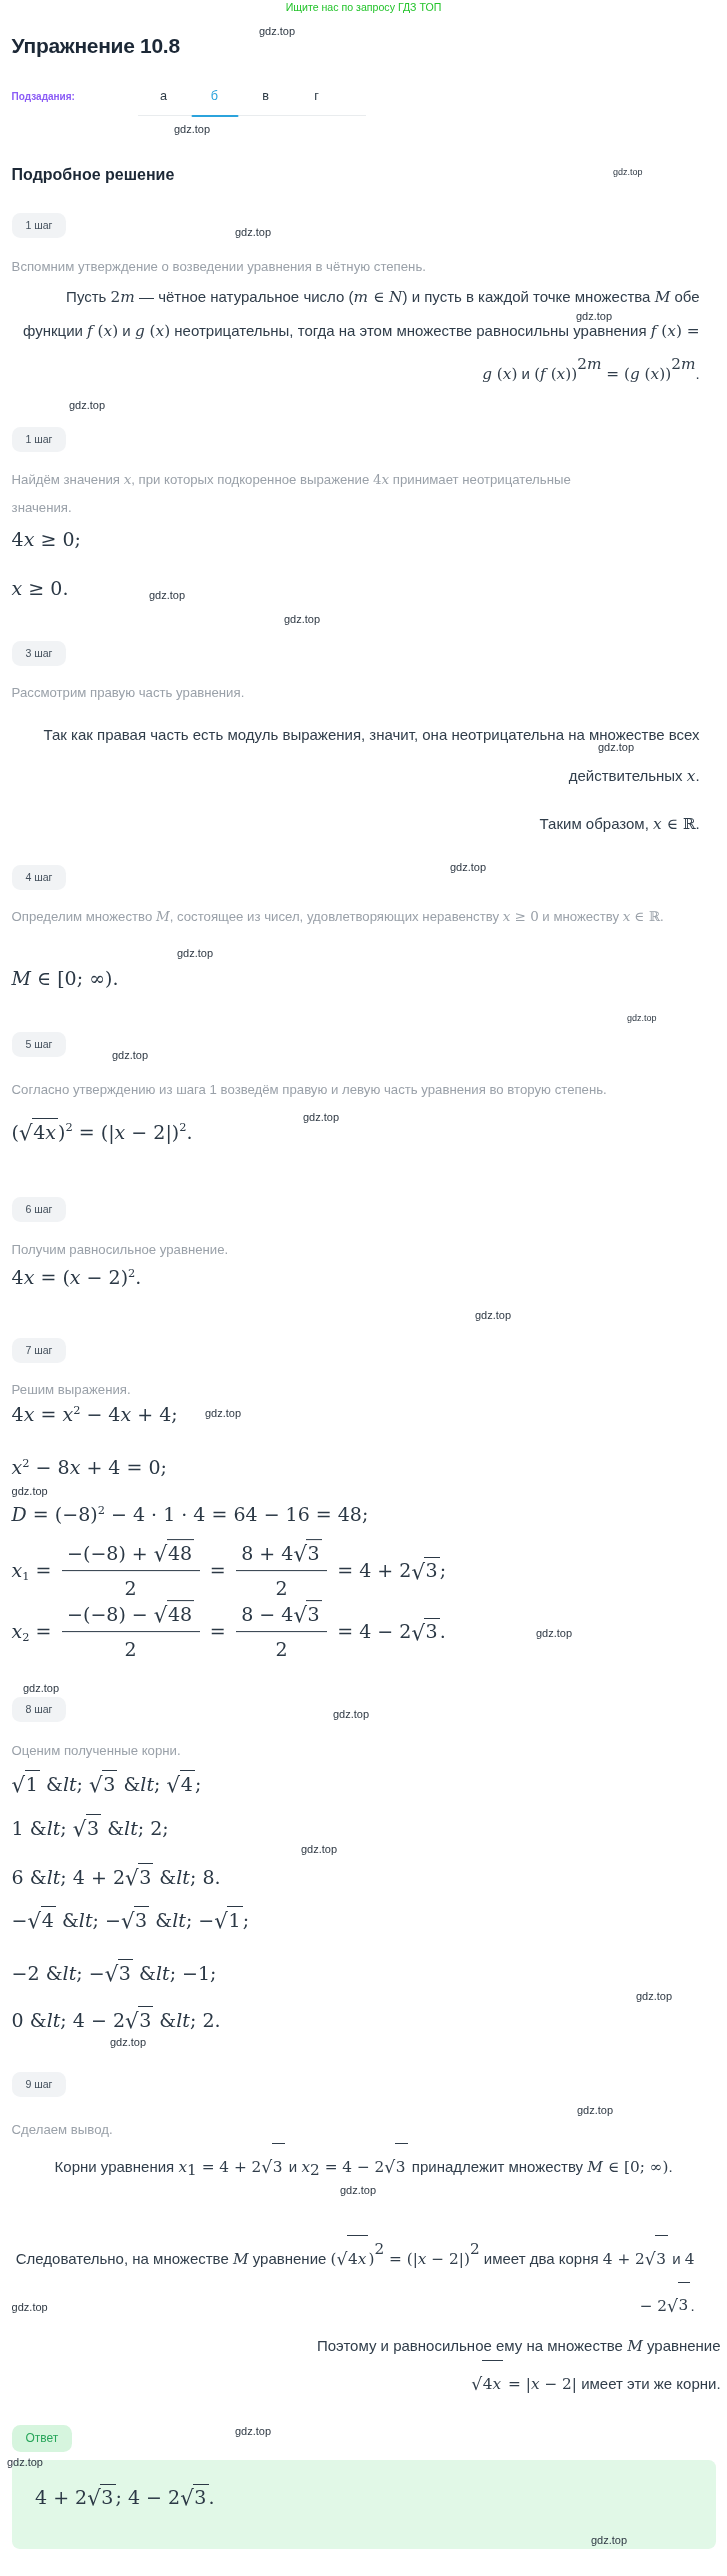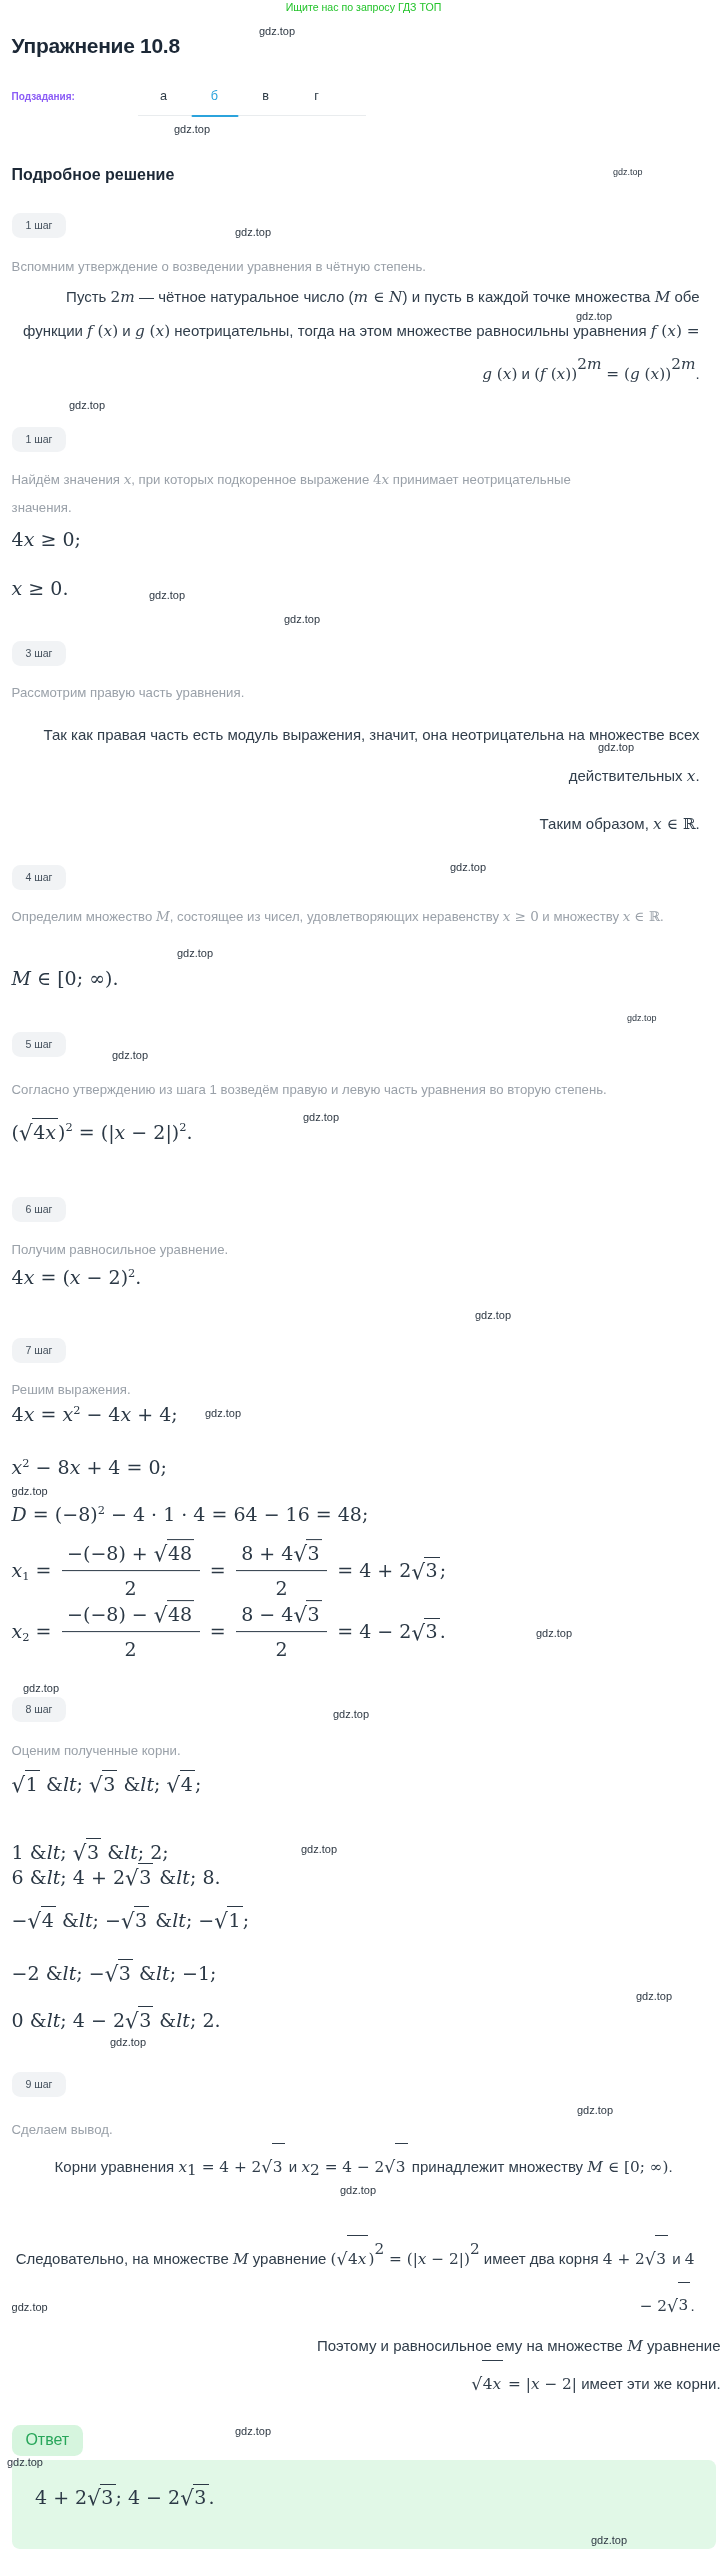--- a/index.html
+++ b/index.html
@@ -18,21 +18,21 @@
   .tab.active{color:#2ba3dc;}
   .tab.active::after{content:'';position:absolute;left:50%;transform:translateX(-50%);
        bottom:-2.1px;width:47px;height:2.6px;background:#2ba3dc;border-radius:1.6px;}
   #section-title{position:absolute;top:153px;left:11.6px;font-size:16px;font-weight:700;color:#1c2836;}
   
   .watermark{position:absolute;color:#2f3944;font-size:11px;z-index:5;white-space:nowrap;}
   
   .step-badge{position:absolute;left:11.6px;background:#f1f3f5;color:#44505c;
               font-size:10.6px;padding:6.4px 13.8px;border-radius:8.5px;}
   .answer-badge{position:absolute;left:11.6px;background:#d6f5de;color:#28a65a;
-              font-size:16px;padding:6.4px 13.8px;border-radius:8.5px;}
+              font-size:12px;padding:6.4px 13.8px;border-radius:8.5px;}
   .lead{position:absolute;left:11.6px;font-size:13.2px;color:#9aa1a9;line-height:27.5px;}
   .para{position:absolute;left:11.6px;font-size:15px;color:#303d4a;text-align:right;}
   .formula{position:absolute;left:11.6px;font-size:19px;color:#2b3845;line-height:1.35;}
   .mrun{font-family:"DejaVu Serif","DejaVu Sans","Liberation Serif",serif;}
   .mrun i{font-style:italic;}
   .lead .mrun,.para .mrun{font-size:1.02em;}
   .pt{font-family:inherit;}
   sup.mrun{font-size:0.6em;vertical-align:0.65em;}
   sub.mrun{font-size:0.6em;vertical-align:-0.25em;}
   .sqrt{display:inline-block;white-space:nowrap;}
@@ -89,21 +89,21 @@
       <div class="step-badge" style="top: 1338px;">7 шаг</div>
       <div class="lead" style="top: 1376px; width: 709px;"><span class="pt">Решим выражения.</span></div>
       <div class="formula" style="top: 1402px;"><span class="mrun">4<i>x</i> = <i>x</i></span><sup class="mrun">2</sup><span class="mrun"> − 4<i>x</i> + 4;</span></div>
       <div class="formula" style="top: 1455px;"><span class="mrun"><i>x</i></span><sup class="mrun">2</sup><span class="mrun"> − 8<i>x</i> + 4 = 0;</span></div>
       <div class="formula" style="top: 1502px;"><span class="mrun"><i>D</i> = (−8)</span><sup class="mrun">2</sup><span class="mrun"> − 4 · 1 · 4 = 64 − 16 = 48;</span></div>
       <div class="formula" style="top: 1541px;"><span class="mrun"><i>x</i></span><sub class="mrun">1</sub><span class="mrun"> = </span><span class="frac mrun"><span class="num"><span class="mrun">−(−8) + </span><span class="sqrt mrun"><span class="rsign">√</span><span class="rad">48</span></span></span><span class="den"><span class="mrun">2</span></span></span><span class="mrun"> = </span><span class="frac mrun"><span class="num"><span class="mrun">8 + 4</span><span class="sqrt mrun"><span class="rsign">√</span><span class="rad">3</span></span></span><span class="den"><span class="mrun">2</span></span></span><span class="mrun"> = 4 + 2</span><span class="sqrt mrun"><span class="rsign">√</span><span class="rad">3</span></span><span class="mrun">;</span></div>
       <div class="formula" style="top: 1602px;"><span class="mrun"><i>x</i></span><sub class="mrun">2</sub><span class="mrun"> = </span><span class="frac mrun"><span class="num"><span class="mrun">−(−8) − </span><span class="sqrt mrun"><span class="rsign">√</span><span class="rad">48</span></span></span><span class="den"><span class="mrun">2</span></span></span><span class="mrun"> = </span><span class="frac mrun"><span class="num"><span class="mrun">8 − 4</span><span class="sqrt mrun"><span class="rsign">√</span><span class="rad">3</span></span></span><span class="den"><span class="mrun">2</span></span></span><span class="mrun"> = 4 − 2</span><span class="sqrt mrun"><span class="rsign">√</span><span class="rad">3</span></span><span class="mrun">.</span></div>
       <div class="step-badge" style="top: 1697px;">8 шаг</div>
       <div class="lead" style="top: 1737px; width: 709px;"><span class="pt">Оценим полученные корни.</span></div>
       <div class="formula" style="top: 1770px;"><span class="sqrt mrun"><span class="rsign">√</span><span class="rad">1</span></span><span class="mrun"> &amp;<i>lt</i>; </span><span class="sqrt mrun"><span class="rsign">√</span><span class="rad">3</span></span><span class="mrun"> &amp;<i>lt</i>; </span><span class="sqrt mrun"><span class="rsign">√</span><span class="rad">4</span></span><span class="mrun">;</span></div>
-      <div class="formula" style="top: 1814px; margin-top: 24px;"><span class="mrun">1 &amp;<i>lt</i>; </span><span class="sqrt mrun"><span class="rsign">√</span><span class="rad">3</span></span><span class="mrun"> &amp;<i>lt</i>; 2;</span></div>
+      <div class="formula" style="top: 1814px;"><span class="mrun">1 &amp;<i>lt</i>; </span><span class="sqrt mrun"><span class="rsign">√</span><span class="rad">3</span></span><span class="mrun"> &amp;<i>lt</i>; 2;</span></div>
       <div class="formula" style="top: 1863px;"><span class="mrun">6 &amp;<i>lt</i>; 4 + 2</span><span class="sqrt mrun"><span class="rsign">√</span><span class="rad">3</span></span><span class="mrun"> &amp;<i>lt</i>; 8.</span></div>
       <div class="formula" style="top: 1906px;"><span class="mrun">−</span><span class="sqrt mrun"><span class="rsign">√</span><span class="rad">4</span></span><span class="mrun"> &amp;<i>lt</i>; −</span><span class="sqrt mrun"><span class="rsign">√</span><span class="rad">3</span></span><span class="mrun"> &amp;<i>lt</i>; −</span><span class="sqrt mrun"><span class="rsign">√</span><span class="rad">1</span></span><span class="mrun">;</span></div>
       <div class="formula" style="top: 1959px;"><span class="mrun">−2 &amp;<i>lt</i>; −</span><span class="sqrt mrun"><span class="rsign">√</span><span class="rad">3</span></span><span class="mrun"> &amp;<i>lt</i>; −1;</span></div>
       <div class="formula" style="top: 2006px;"><span class="mrun">0 &amp;<i>lt</i>; 4 − 2</span><span class="sqrt mrun"><span class="rsign">√</span><span class="rad">3</span></span><span class="mrun"> &amp;<i>lt</i>; 2.</span></div>
       <div class="step-badge" style="top: 2072px;">9 шаг</div>
       <div class="lead" style="top: 2116px; width: 709px;"><span class="pt">Сделаем вывод.</span></div>
       <div class="para" style="top: 2143px; width: 661px; line-height: 45px;"><span class="pt">Корни уравнения </span><span class="mrun"><i>x</i></span><sub class="mrun">1</sub><span class="mrun"> = 4 + 2</span><span class="sqrt mrun"><span class="rsign">√</span><span class="rad">3</span></span><span class="pt"> и </span><span class="mrun"><i>x</i></span><sub class="mrun">2</sub><span class="mrun"> = 4 − 2</span><span class="sqrt mrun"><span class="rsign">√</span><span class="rad">3</span></span><span class="pt"> принадлежит множеству </span><span class="mrun"><i>M</i> ∈ [0; ∞)</span><span class="pt">.</span></div>
       <div class="para" style="top: 2227px; width: 683px; line-height: 45px;"><span class="pt">Следовательно, на множестве </span><span class="mrun"><i>M</i></span><span class="pt"> уравнение </span><span class="mrun">(</span><span class="sqrt mrun"><span class="rsign">√</span><span class="rad">4<i>x</i></span></span><span class="mrun">)</span><sup class="mrun">2</sup><span class="mrun"> = (|<i>x</i> − 2|)</span><sup class="mrun">2</sup><span class="pt"> имеет два корня </span><span class="mrun">4 + 2</span><span class="sqrt mrun"><span class="rsign">√</span><span class="rad">3</span></span><span class="pt"> и </span><span class="mrun">4 − 2</span><span class="sqrt mrun"><span class="rsign">√</span><span class="rad">3</span></span><span class="pt">.</span></div>
       <div class="para" style="top: 2323px; width: 709px; line-height: 45px;"><span class="pt">Поэтому и равносильное ему на множестве </span><span class="mrun"><i>M</i></span><span class="pt"> уравнение</span></div>
       <div class="para" style="top: 2360px; width: 709px; line-height: 45px;"><span class="sqrt mrun"><span class="rsign">√</span><span class="rad">4<i>x</i></span></span><span class="mrun"> = |<i>x</i> − 2|</span><span class="pt"> имеет эти же корни.</span></div>

